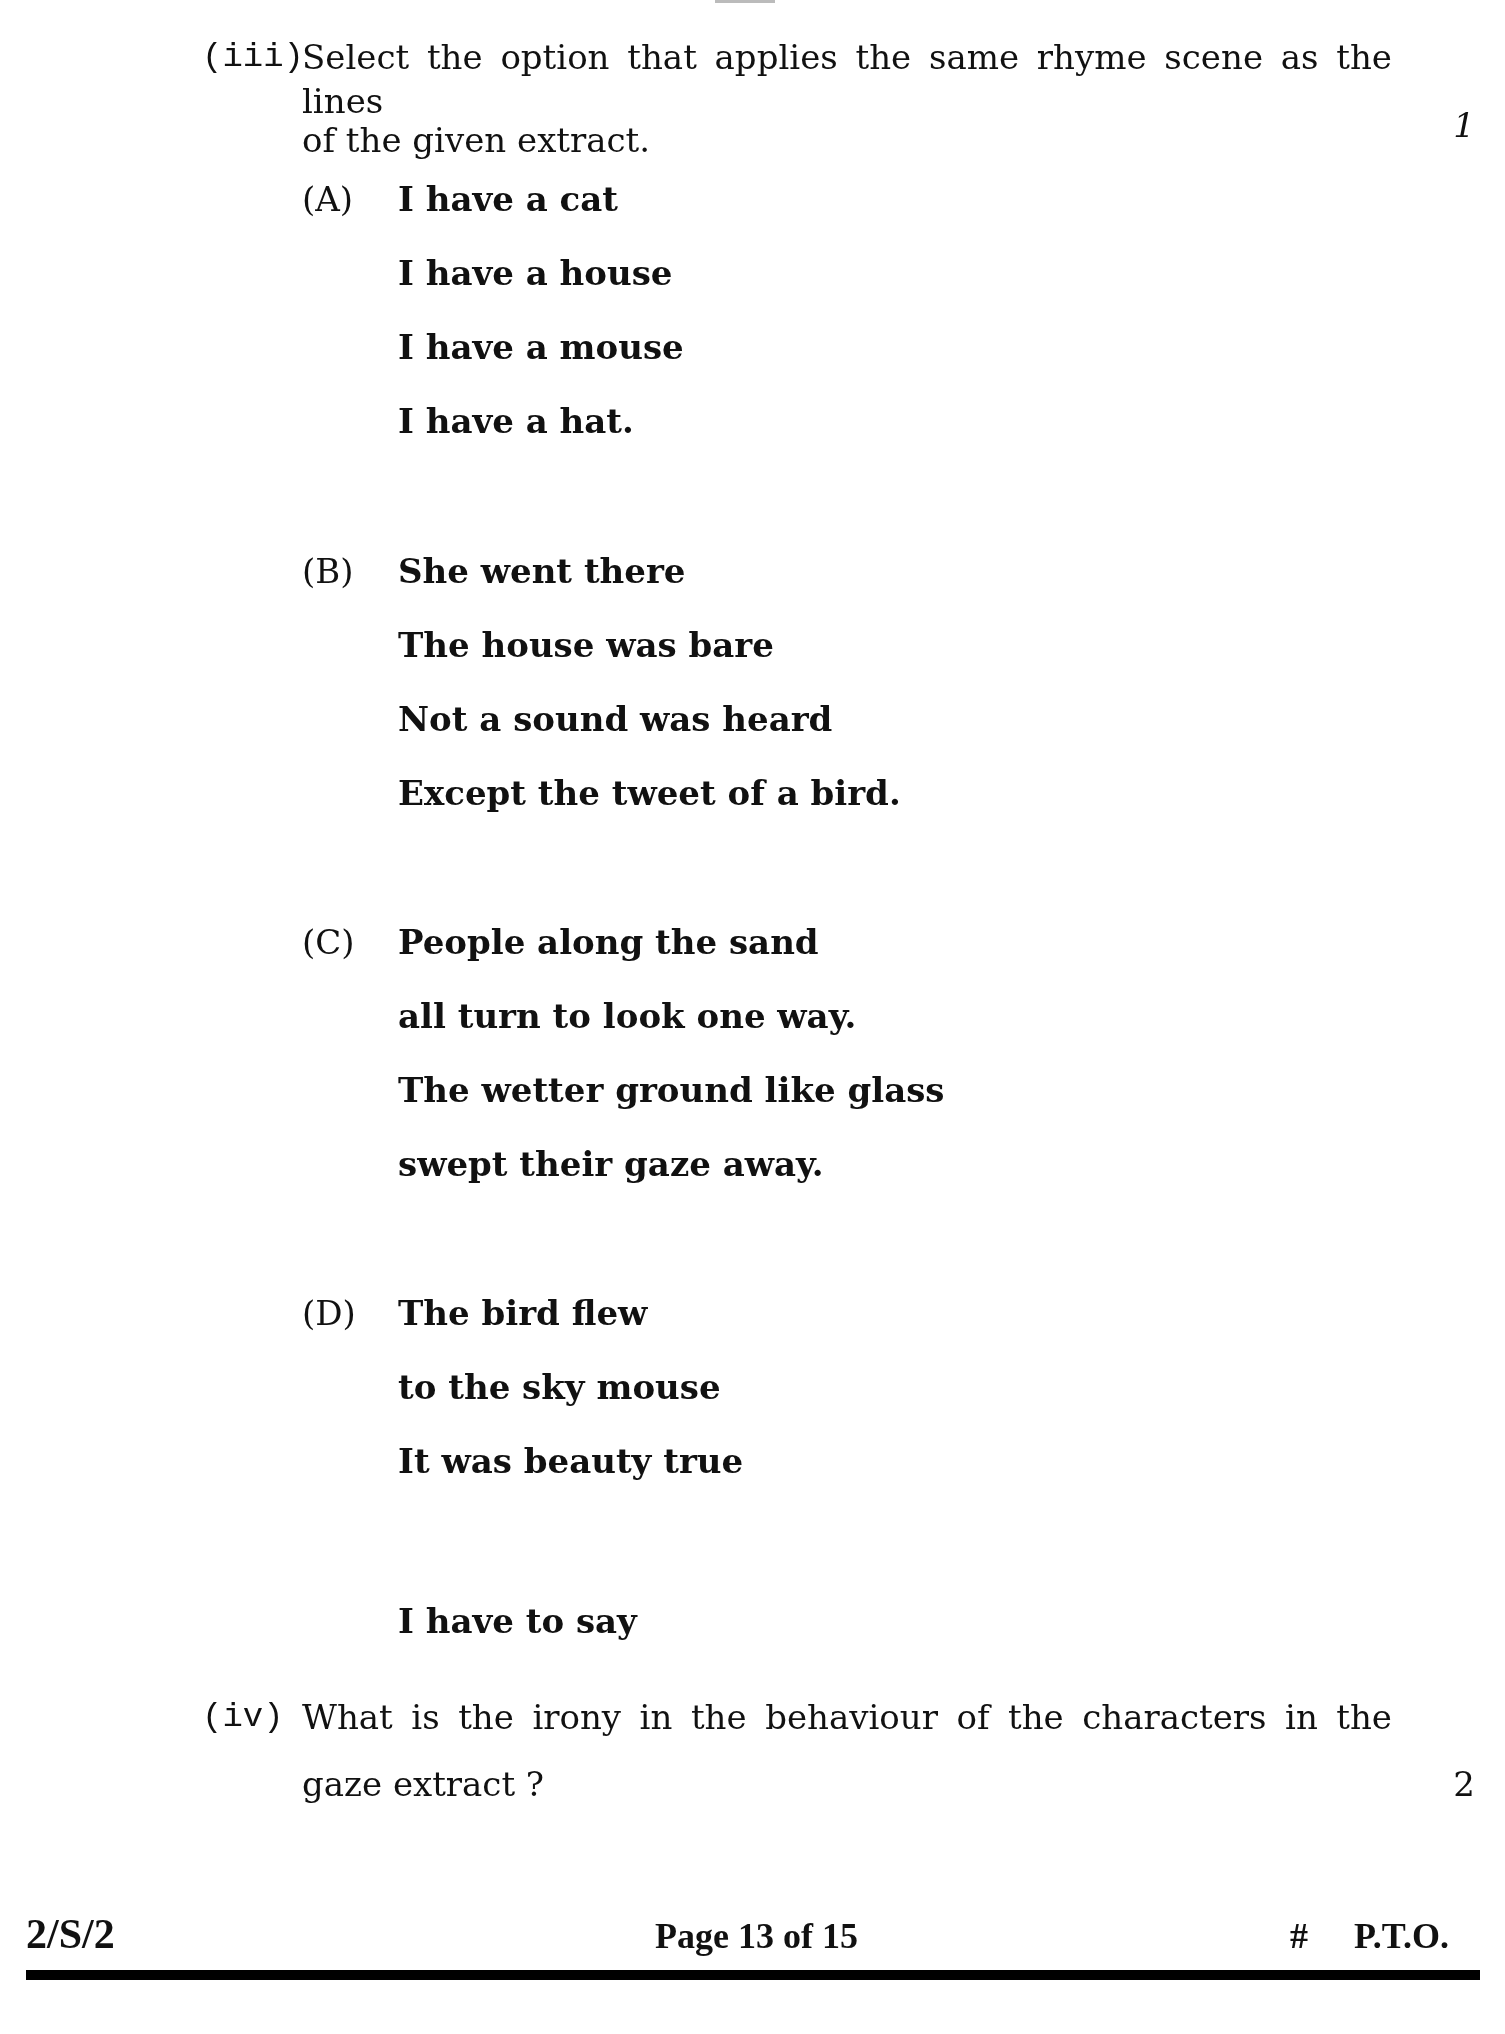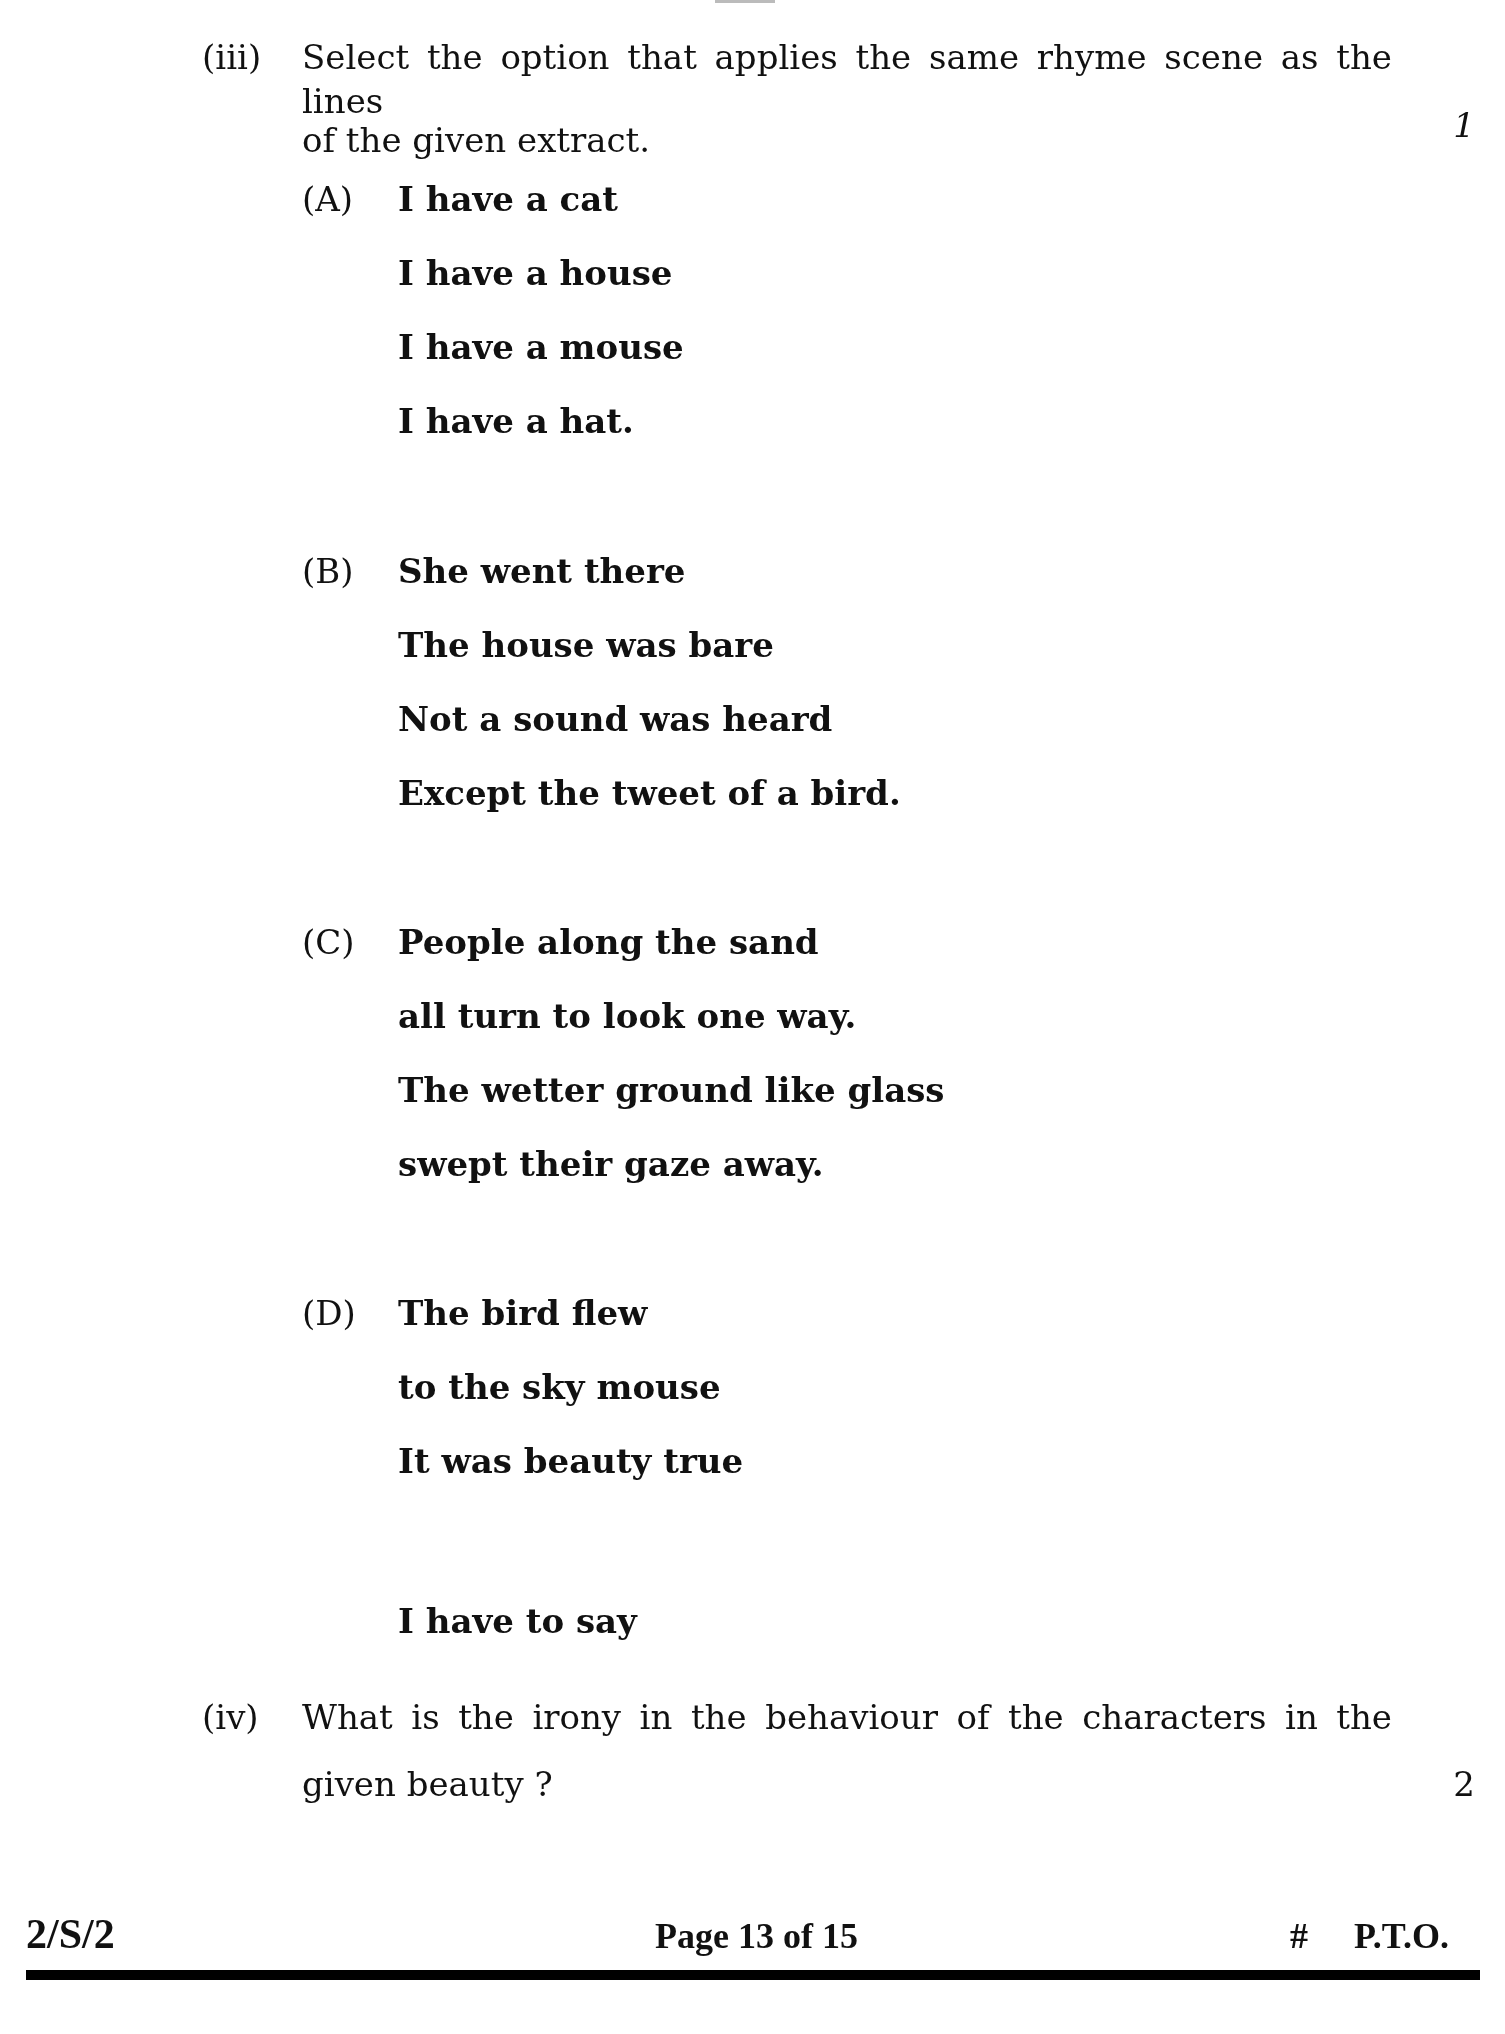--- a/index.html
+++ b/index.html
@@ -3,21 +3,21 @@
 <meta charset="utf-8">
 <style>
   html, body { margin: 0; padding: 0; background: #ffffff; }
   body {
     width: 1505px; height: 2034px; position: relative; overflow: hidden;
     font-family: "DejaVu Serif", "Liberation Serif", serif;
     color: #111;
   }
   .top-mark { position: absolute; left: 715px; top: -14px; width: 60px; height: 14px; border-bottom: 3px solid #bbb; }
   .q { position: absolute; font-size: 34px; line-height: 44px; }
-  .qnum { position: absolute; left: 202px; }
+  .qnum { position: absolute; left: 202px; font-family: Liberation Mono, monospace; }
   .qtext { position: absolute; left: 302px; width: 1090px; }
   .marks { position: absolute; right: 30px; font-style: italic; font-size: 34px; }
   .marks.upright { font-style: normal; }
   .opt-letter { position: absolute; left: 302px; font-size: 34px; }
   .opt-line { position: absolute; left: 398px; font-size: 34px; white-space: nowrap; font-weight: bold; }
   .footer-text { position: absolute; top: 1915px; font-family: "Liberation Serif", serif; font-weight: bold; font-size: 36px; }
   .footer-code { left: 26px; font-size: 42px; top: 1910px; }
   .footer-page { left: 655px; }
   .footer-hash { left: 1290px; }
   .footer-pto { left: 1354px; }
@@ -64,21 +64,21 @@
     <span class="q opt-line" style="top:1291px">The bird flew</span>
     <span class="q opt-line" style="top:1365px">to the sky mouse</span>
     <span class="q opt-line" style="top:1439px">It was beauty true</span>
     <span class="q opt-line" style="top:1599px">I have to say</span>
   </div>
 </div>
 
 <div>
   <span class="q qnum" style="top:1695px">(iv)</span>
   <span class="q qtext justify" style="top:1695px">What is the irony in the behaviour of the characters in the</span>
-  <span class="q qtext" style="top:1762px">given beauty ?</span>
+  <span class="q qtext" style="top:1762px">gaze extract ?</span>
   <span class="q marks upright" style="top:1762px">2</span>
 </div>
 
 <div>
   <span class="footer-text footer-code">2/S/2</span>
   <span class="footer-text footer-page">Page 13 of 15</span>
   <span class="footer-text footer-hash">#</span>
   <span class="footer-text footer-pto">P.T.O.</span>
   <div class="footer-rule"></div>
 </div>

